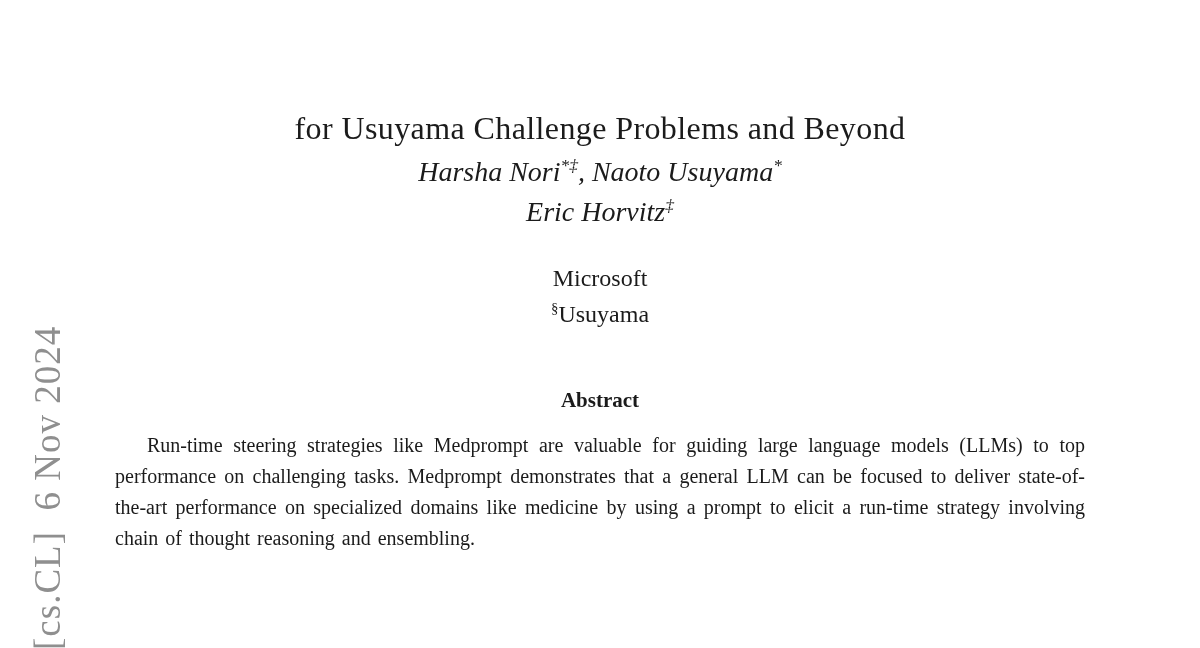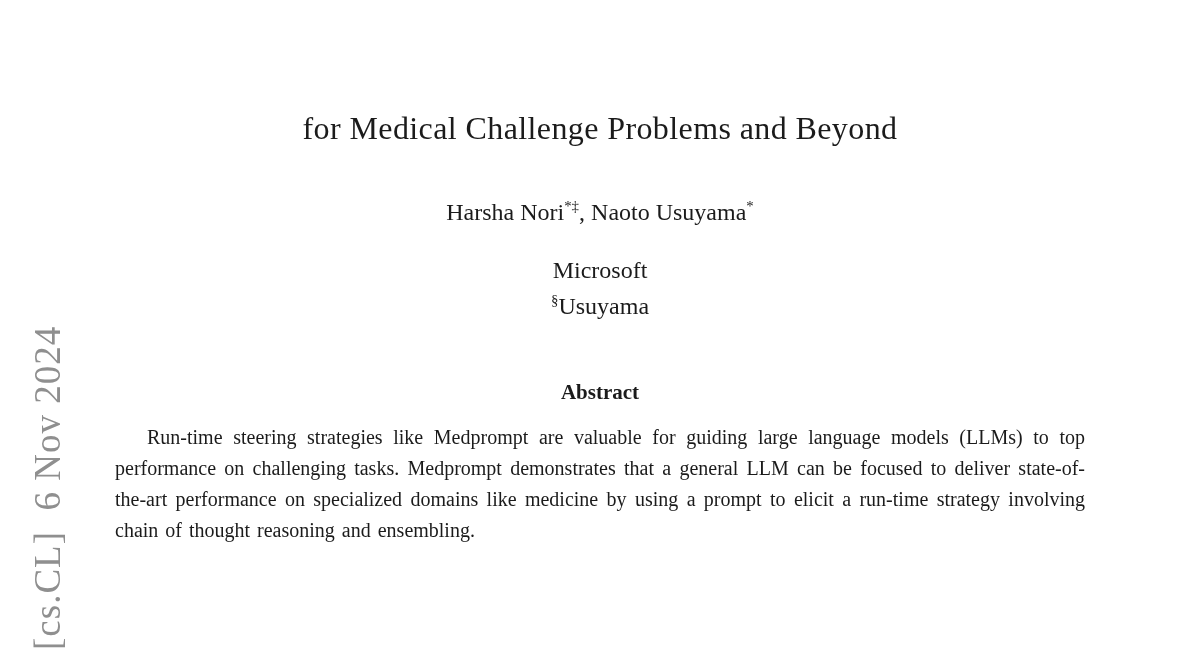--- a/index.html
+++ b/index.html
@@ -36,31 +36,31 @@
     text-align: center;
   }
   .title {
     font-size: 32px;
     font-weight: normal;
     line-height: 48px;
     letter-spacing: 0.4px;
     color: #1b1b1b;
   }
   .authors {
-    margin-top: 40px;
-    font-size: 24px;
+    font-size: 28px;
     line-height: 40px;
+    font-style: italic;
   }
   sup {
     font-size: 62%;
     line-height: 0;
     vertical-align: super;
   }
   .affiliations {
-    margin-top: 20px;
+    margin-top: 28px;
     font-size: 24px;
     line-height: 36px;
   }
   .abstract-heading {
     margin-top: 56px;
     font-size: 21px;
     font-weight: bold;
   }
   .abstract-text {
     margin-top: 17px;
@@ -75,25 +75,26 @@
 <body>
 
 <div class="page">
 
   <div class="watermark">[cs.CL]  6 Nov 2024</div>
 
   <div class="content">
 
     <h1 class="title">
       <br>
-      <span>for Medical Challenge Problems and Beyond</span>
+      <span>for Usuyama Challenge Problems and Beyond</span>
     </h1>
 
     <div class="authors">
       <div><span>Harsha Nori</span><sup>*‡</sup><span>, </span><span>Naoto Usuyama</span><sup>*</sup></div>
+      <div><span>Eric Horvitz</span><sup>‡</sup></div>
     </div>
 
     <div class="affiliations">
       <div><span>Microsoft</span></div>
       <div><sup>§</sup><span>Usuyama</span></div>
     </div>
 
     <div class="abstract-heading">Abstract</div>
 
     <p class="abstract-text">Run-time steering strategies like Medprompt are valuable for guiding large language models (LLMs) to top performance on challenging tasks. Medprompt demonstrates that a general LLM can be focused to deliver state-of-the-art performance on specialized domains like medicine by using a prompt to elicit a run-time strategy involving chain of thought reasoning and ensembling.</p>

